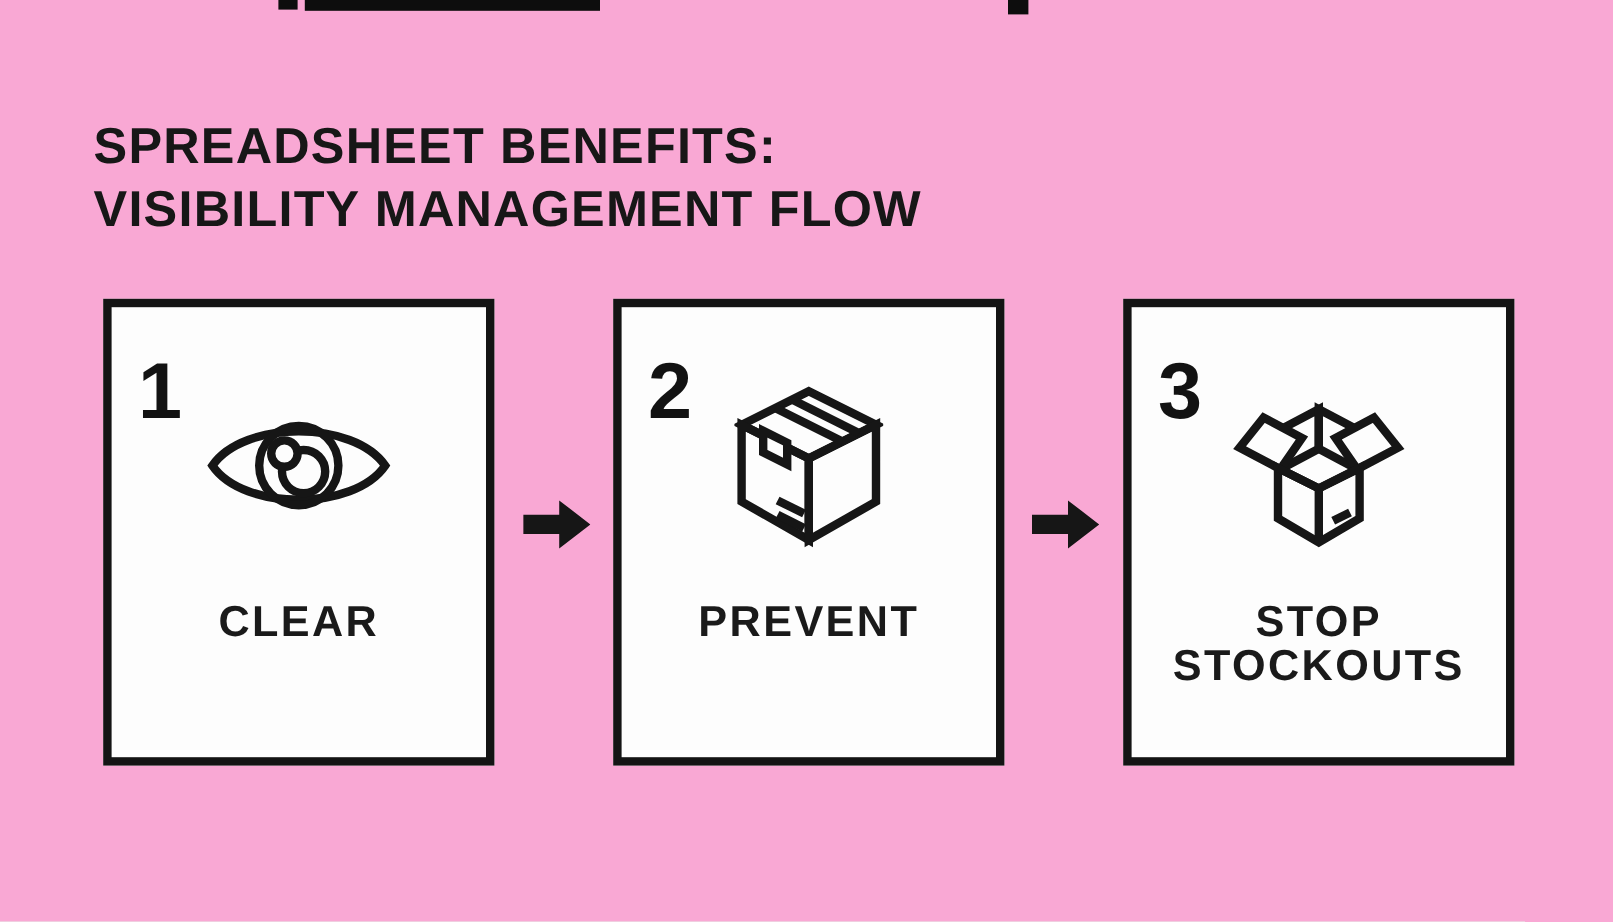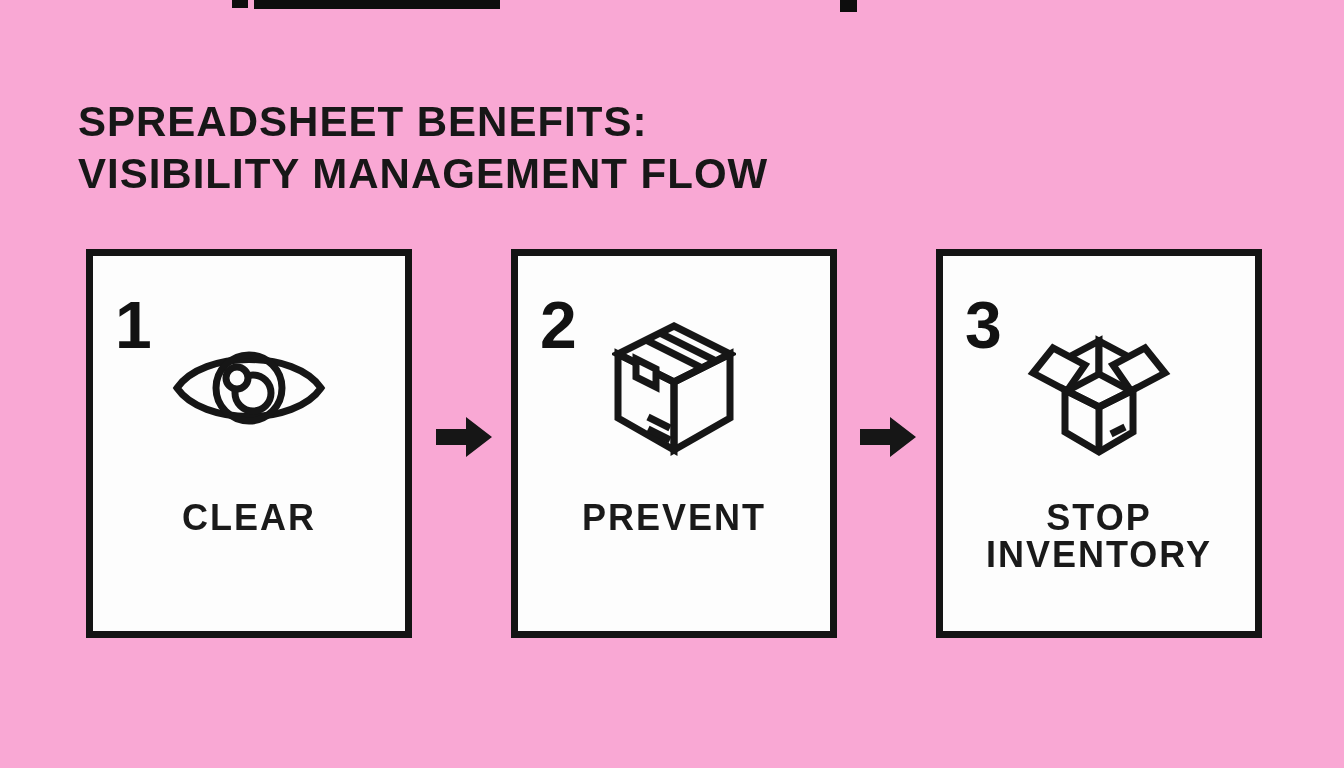--- a/index.html
+++ b/index.html
@@ -126,17 +126,17 @@
         <polygon class="ink-stroke" style="fill:#fdfdfd" points="112,79 146,61 126,36 94,53"></polygon>
 
         <polygon class="ink-stroke" style="fill:#fdfdfd" points="46,78 80,95 114,78 114,120 80,140 46,120"></polygon>
         <polyline class="ink-stroke" points="46,78 80,95 114,78"></polyline>
         <line class="ink-stroke" x1="80" y1="95" x2="80" y2="140"></line>
         <line class="ink-stroke" x1="92" y1="122" x2="106" y2="115"></line>
       </svg>
     </div>
     <div class="step-label">
       <span>STOP</span>
-      <span>INVENTORY</span>
+      <span>STOCKOUTS</span>
     </div>
   </div>
 
 </div>
 
 </body></html>

